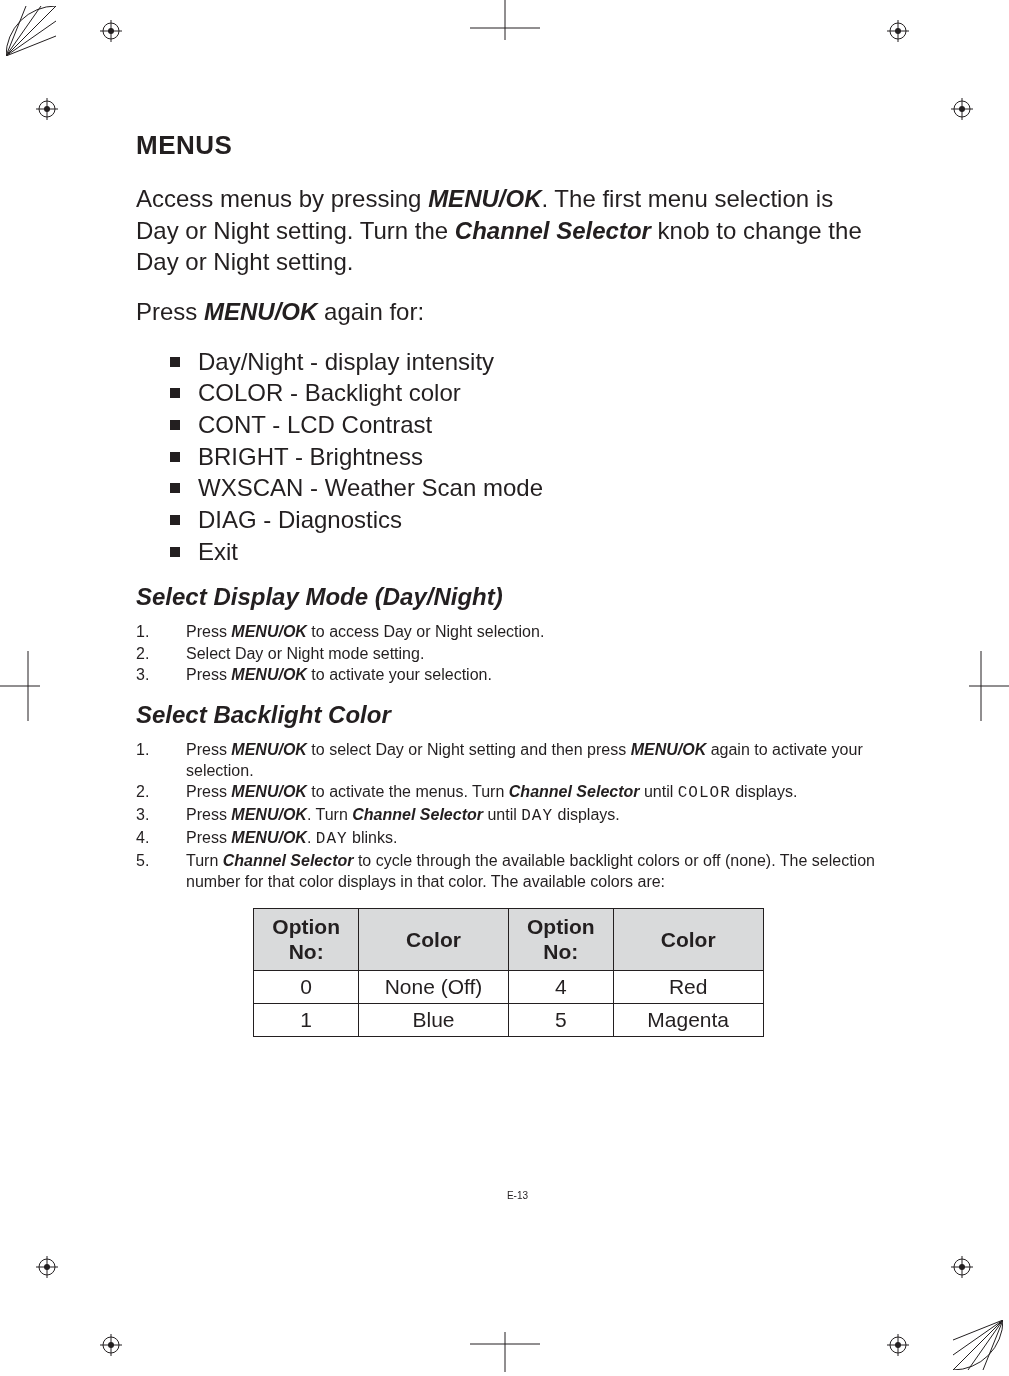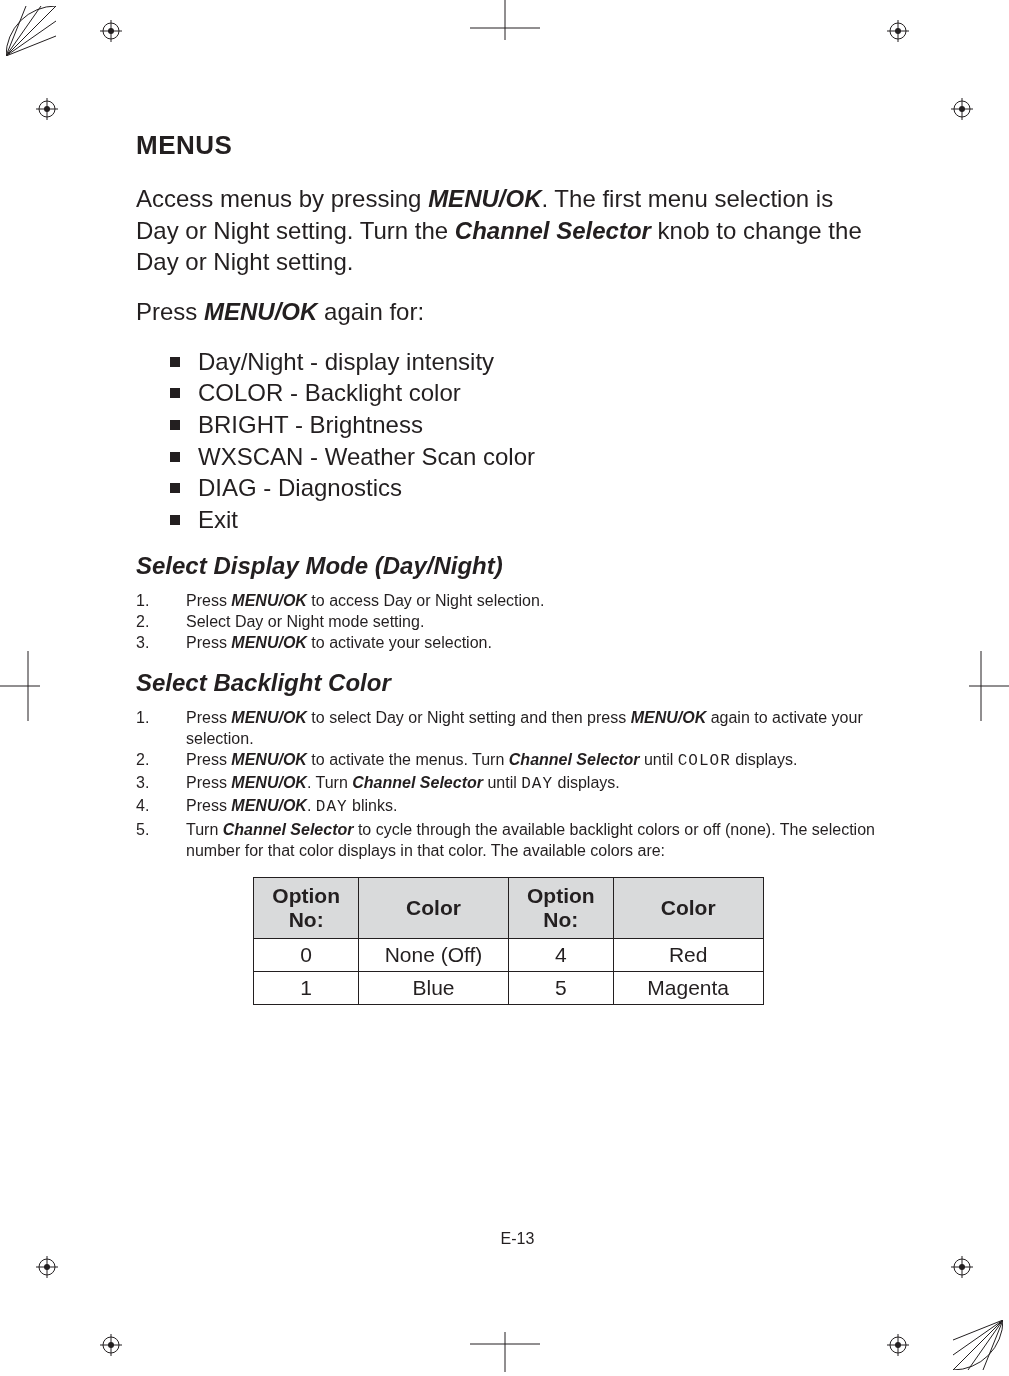--- a/index.html
+++ b/index.html
@@ -129,22 +129,22 @@
   table.colors td {
     padding: 4px 18px;
   }
   .col-opt { width: 100px; }
   .col-color { width: 150px; }
 
   .page-number {
     position: absolute;
     left: 50%;
     transform: translateX(-50%);
-    font-size: 16px;
-    top: 1230px;
+    font-size: 10px;
+    top: 1190px;
     padding-left: 26px;
   }
 </style>
 </head>
 <body>
 
 <div class="corner-fan tl">
   <svg viewBox="0 0 50 50">
       <g stroke="#231f20" stroke-width="1" fill="none">
     <path d="M0 50 A50 50 0 0 1 50 0"></path>
@@ -252,22 +252,23 @@
     <span>Access menus by pressing </span><span class="bold-ital">MENU/OK</span><span>. The first menu selection is Day or Night setting.  Turn the </span><span class="bold-ital">Channel Selector</span><span> knob to change the Day or Night setting.</span>
   </p>
 
   <p class="body">
     <span>Press </span><span class="bold-ital">MENU/OK</span><span> again for:</span>
   </p>
 
   <ul class="square">
     <li>Day/Night - display intensity</li>
     <li>COLOR - Backlight color</li>
+    <li>CONT - LCD Contrast</li>
     <li>BRIGHT - Brightness</li>
-    <li>WXSCAN - Weather Scan color</li>
+    <li>WXSCAN - Weather Scan mode</li>
     <li>
       <span>DIAG - Diagnostics</span>
     </li>
     <li>Exit</li>
   </ul>
 
   <h3 class="sub-title">Select Display Mode (Day/Night)</h3>
 
   <ol class="numbered">
     <li>

